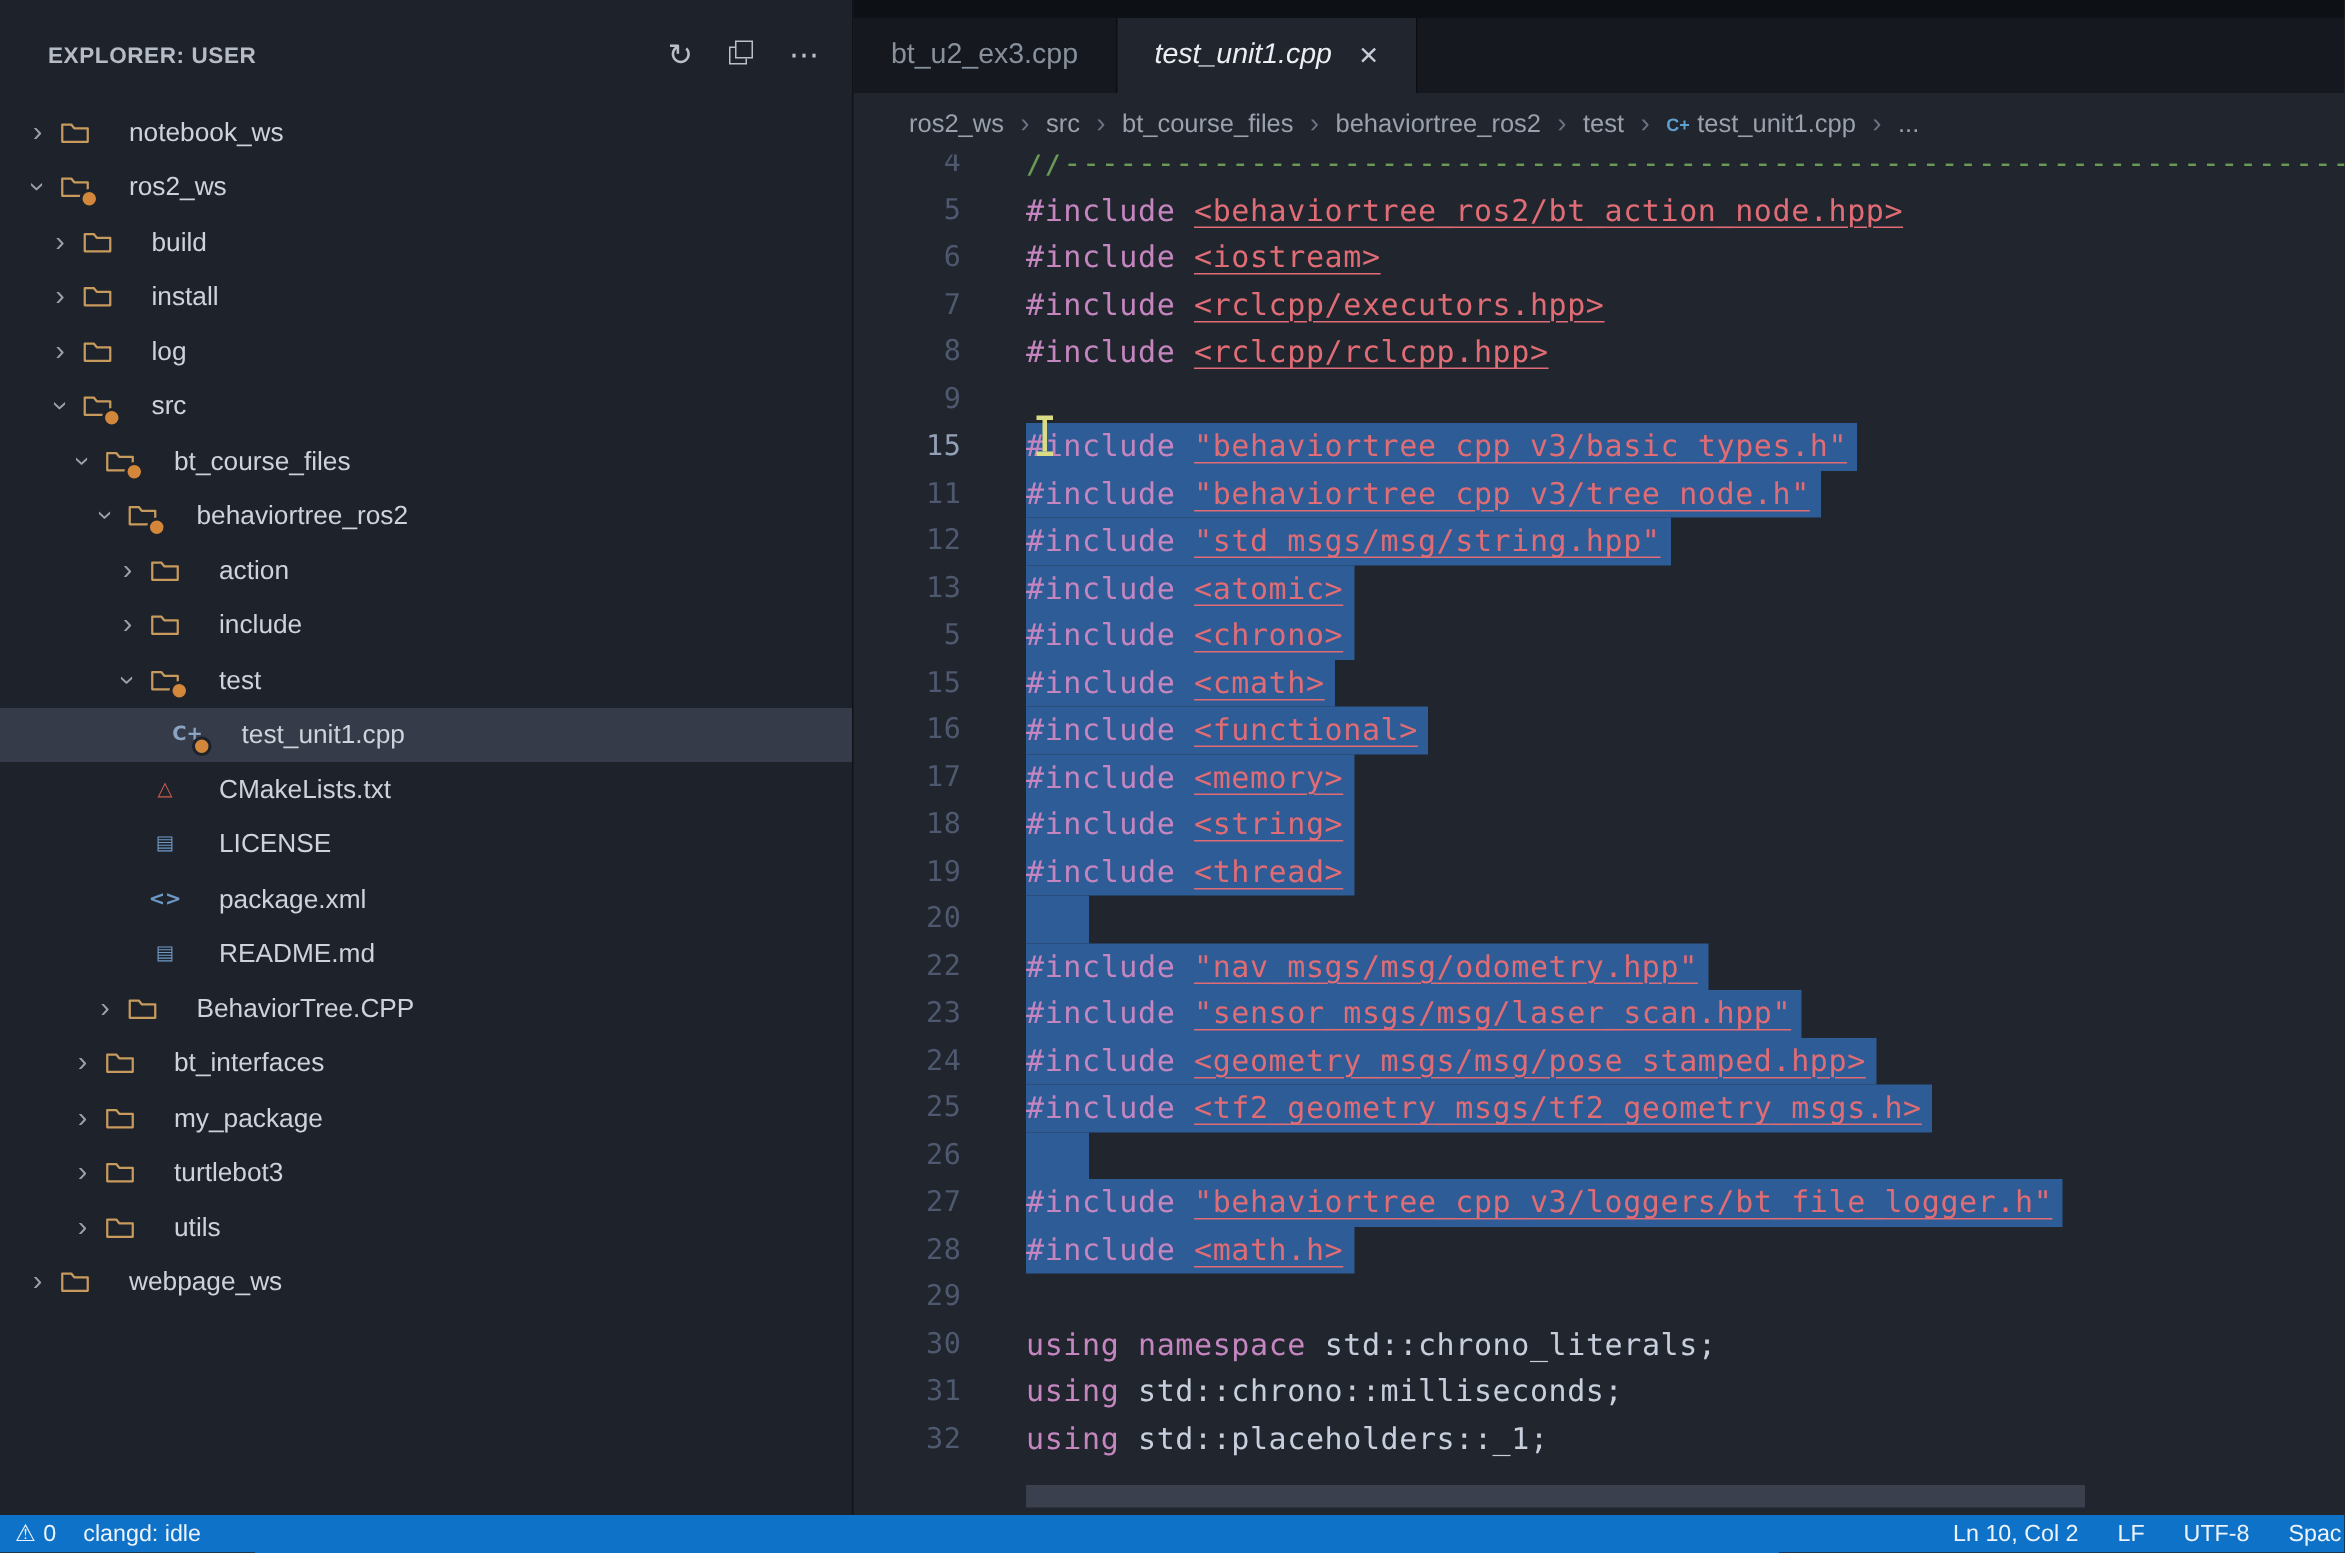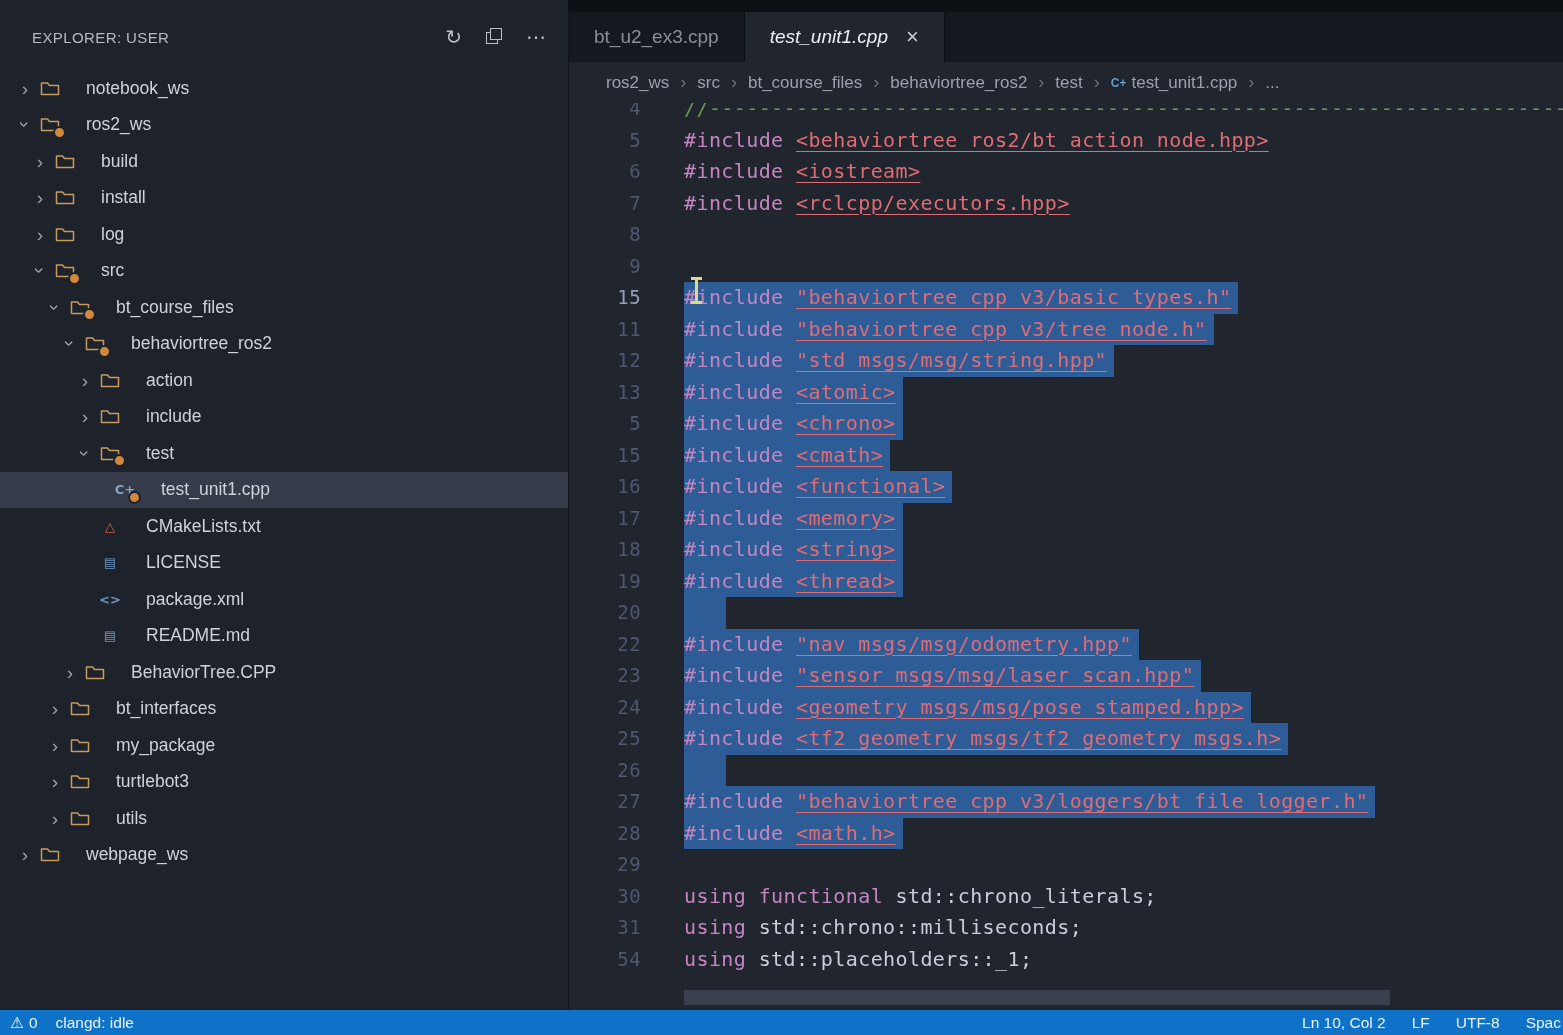--- a/index.html
+++ b/index.html
@@ -3,21 +3,21 @@
 <meta charset="utf-8">
 <style>
   html,body{margin:0;padding:0;}
   body{width:1563px;height:1035px;overflow:hidden;background:#20252e;
        font-family:"Liberation Sans",sans-serif;position:relative;}
   .app{display:flex;height:1010px;}
 
   
   .sidebar{width:568px;flex:none;background:#1e222a;display:flex;flex-direction:column;overflow:hidden;}
   .exp-header{height:66px;flex:none;display:flex;align-items:center;padding:4px 22px 0 32px;}
-  .exp-title{font-size:15px;color:#b6bcc6;letter-spacing:0.4px;}
+  .exp-title{font-size:15px;color:#b6bcc6;letter-spacing:0.4px;font-weight:bold;}
   .exp-actions{margin-left:auto;display:flex;gap:24px;align-items:center;}
   .exp-actions .act{color:#bac0ca;font-size:20px;cursor:pointer;line-height:1;}
   .sq-icon{width:16px;height:16px;position:relative;display:inline-block;}
   .sq-icon::before{content:"";position:absolute;left:0;bottom:0;width:10px;height:10px;border:1.5px solid #bac0ca;}
   .sq-icon::after{content:"";position:absolute;right:0;top:0;width:10px;height:10px;border:1.5px solid #bac0ca;background:#1e222a;}
   .tree{flex:1;}
   .tree-row{height:36.5px;display:flex;align-items:center;color:#ced3db;font-size:17.5px;cursor:pointer;white-space:nowrap;}
   .tree-row.selected{background:#353b48;}
   .chevron{width:22px;flex:none;color:#9aa1ac;font-size:19px;text-align:center;display:inline-block;line-height:1;}
   .chevron.expanded{transform:rotate(90deg);}
@@ -331,20 +331,21 @@
           <div class="code-line">
             <span class="ln">6</span>
             <span class="lc"><span class="tok-k">#include</span><span class="tok-p"> </span><span class="tok-s">&lt;iostream&gt;</span></span>
           </div>
           <div class="code-line">
             <span class="ln">7</span>
             <span class="lc"><span class="tok-k">#include</span><span class="tok-p"> </span><span class="tok-s">&lt;rclcpp/executors.hpp&gt;</span></span>
           </div>
           <div class="code-line">
             <span class="ln">8</span>
+            <span class="lc"><span class="tok-k">#include</span><span class="tok-p"> </span><span class="tok-s">&lt;rclcpp/rclcpp.hpp&gt;</span></span>
           </div>
           <div class="code-line">
             <span class="ln">9</span>
             <span class="lc"></span>
           </div>
           <div class="code-line">
             <span class="ln active">15</span>
             <span class="lc"><span class="sel"><span class="tok-k">#include</span><span class="tok-p"> </span><span class="tok-s">"behaviortree_cpp_v3/basic_types.h"</span></span></span>
           </div>
           <div class="code-line">
@@ -414,28 +415,28 @@
           <div class="code-line">
             <span class="ln">28</span>
             <span class="lc"><span class="sel"><span class="tok-k">#include</span><span class="tok-p"> </span><span class="tok-s">&lt;math.h&gt;</span></span></span>
           </div>
           <div class="code-line">
             <span class="ln">29</span>
             <span class="lc"></span>
           </div>
           <div class="code-line">
             <span class="ln">30</span>
-            <span class="lc"><span class="tok-k">using</span><span class="tok-p"> </span><span class="tok-k">functional</span><span class="tok-p"> std::chrono_literals;</span></span>
+            <span class="lc"><span class="tok-k">using</span><span class="tok-p"> </span><span class="tok-k">namespace</span><span class="tok-p"> std::chrono_literals;</span></span>
           </div>
           <div class="code-line">
             <span class="ln">31</span>
             <span class="lc"><span class="tok-k">using</span><span class="tok-p"> std::chrono::milliseconds;</span></span>
           </div>
           <div class="code-line">
-            <span class="ln">54</span>
+            <span class="ln">32</span>
             <span class="lc"><span class="tok-k">using</span><span class="tok-p"> std::placeholders::_1;</span></span>
           </div>
         </div>
     </div>
   </main>
 
 </div>
 
 <footer class="statusbar">
   <div class="sb-left" id="sb-left">

